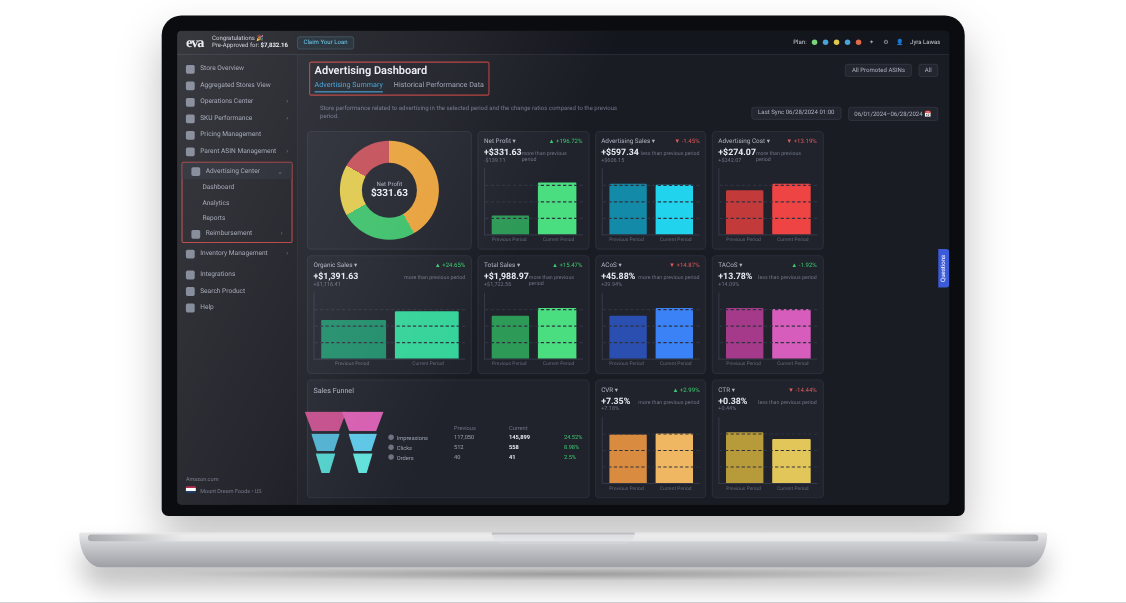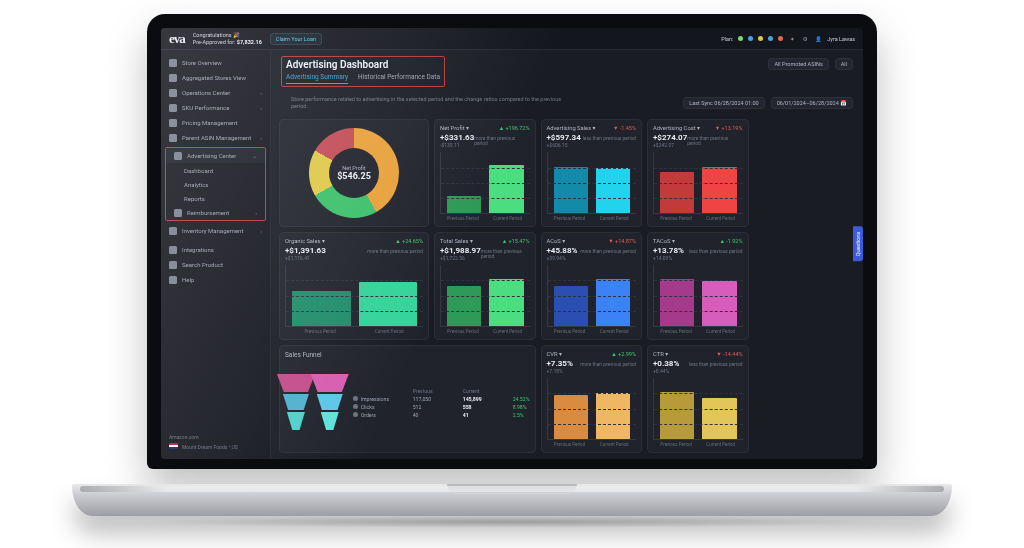--- a/index.html
+++ b/index.html
@@ -211,21 +211,21 @@
               <div class="chipset">
                 <div class="chip">Last Sync 06/28/2024 01:00</div>
                 <div class="chip"><span>06/01/2024–06/28/2024</span> 📅</div>
               </div>
             </div>
 
             <div class="grid">
 
               <div class="card donut-wrap">
                 <div class="donut">
-                  <div class="donut-center"><span>Net Profit</span><b>$546.25</b></div>
+                  <div class="donut-center"><span>Net Profit</span><b>$331.63</b></div>
                 </div>
               </div>
 
               <div class="card">
                   <div class="card-hdr">
                     <span class="card-title">Net Profit ▾</span>
                     <span class="card-pct up">▲ +196.72%</span>
                   </div>
                   <div style="display:flex;justify-content:space-between;align-items:baseline">
                     <div>

